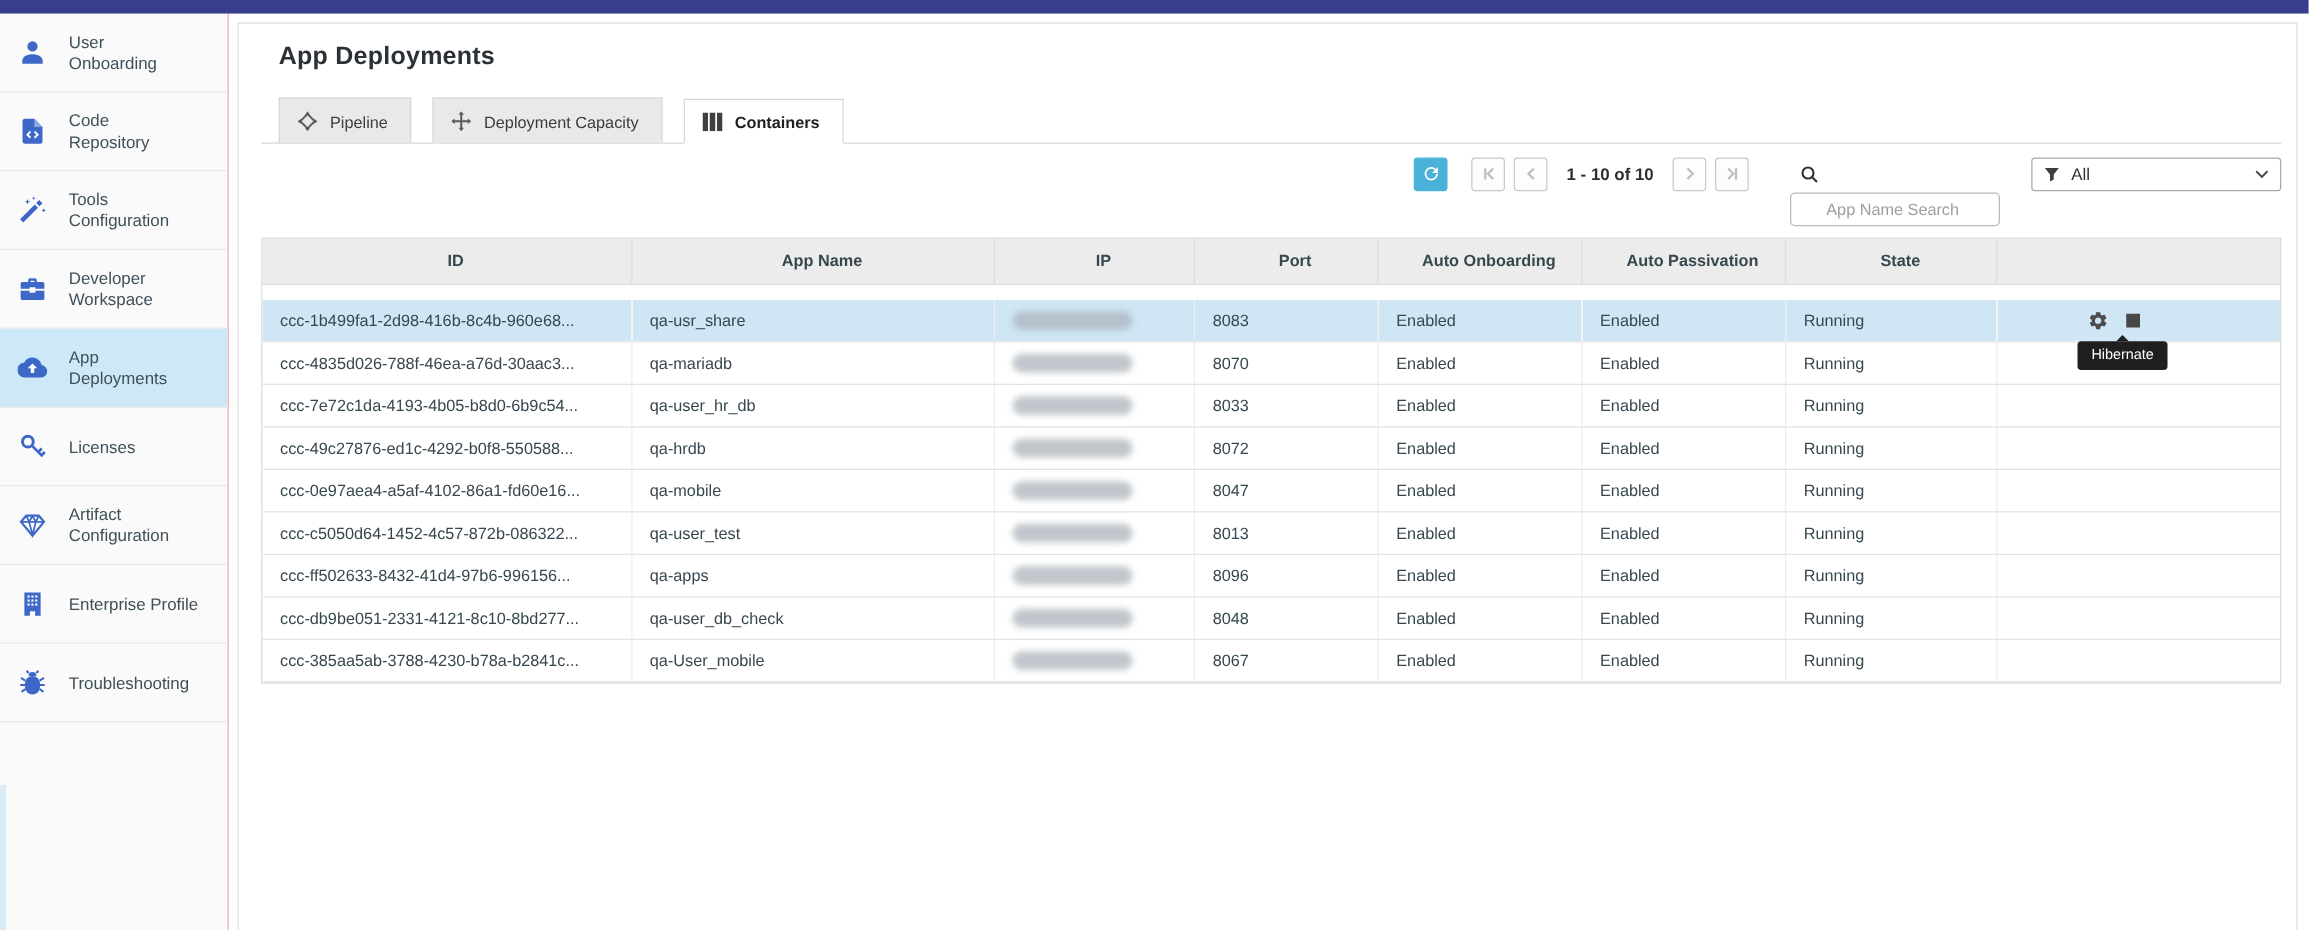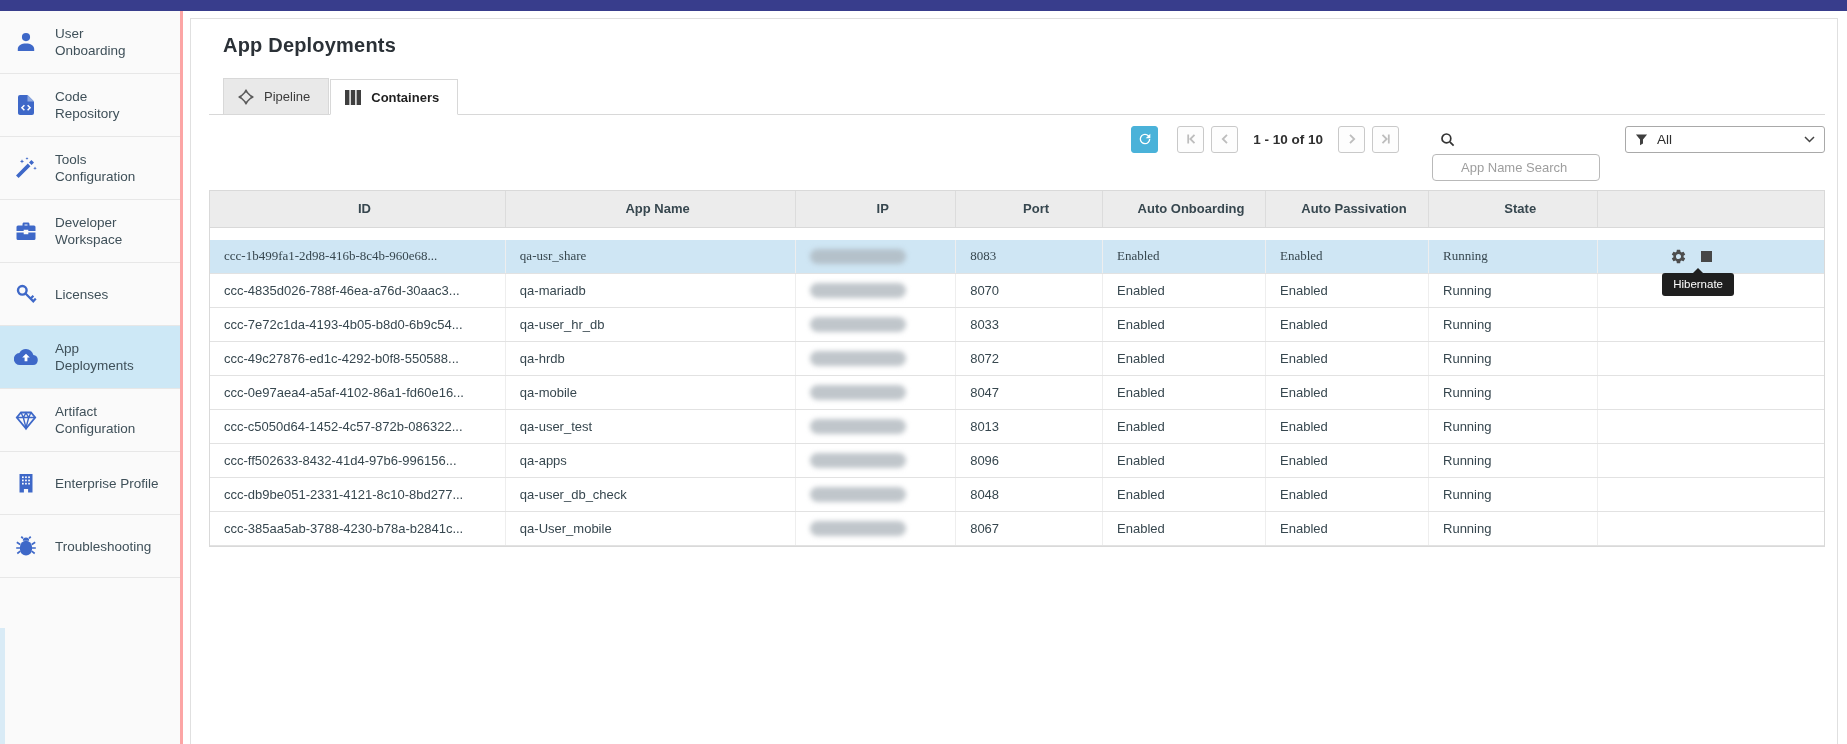--- a/index.html
+++ b/index.html
@@ -6,39 +6,39 @@
   html,body { width:1847px; height:744px; overflow:hidden; background:#fff;
     font-family:"Liberation Sans","DejaVu Sans",sans-serif; }
   .screen { position:relative; width:1847px; height:744px; background:#fff; }
 
   
   .topbar { position:absolute; top:0; left:0; width:100%; height:11px;
     background:var(--topbar,#383d8c); }
 
   
   .sidebar { position:absolute; top:11px; left:0; width:183px; height:733px;
-    background:var(--sidebar_bg,#fafafa); border-right:3px solid #fca5a5; }
+    background:var(--sidebar_bg,#fafafa); border-right:1px solid #fca5a5; }
   .side-item { display:flex; align-items:center; gap:16px; min-height:63px;
     padding:8px 6px 8px 13px; border-bottom:1px solid #e7e7e7; cursor:pointer; }
   .side-item.active { background:var(--active_item_bg,#cde8f6); }
   .side-ic { width:26px; height:26px; flex:0 0 26px; display:flex; align-items:center; justify-content:center; }
   .side-ic svg { width:24px; height:24px; }
   .side-label { font-size:13.5px; line-height:17px; color:#3f5059; white-space:pre-line; }
   .side-scroll { position:absolute; left:0; top:617px; width:5px; height:127px; background:#d9ebf6; }
 
   
   .main { position:absolute; top:11px; left:184px; width:1663px; height:733px; background:#fff; }
   .card { position:absolute; top:7px; left:6px; width:1648px; height:726px;
     background:#fff; border:1px solid #e0e0e0; border-bottom:none; padding:0 12px 0 18px; }
   .title { font-size:20px; font-weight:700; color:#2b3137; margin:15px 0 0 14px; letter-spacing:.2px; }
 
   
   .tabstrip { margin-top:21px; padding-left:14px; border-bottom:1px solid #d8d8d8; display:flex; align-items:flex-end; }
-  .tab { display:flex; align-items:flex-start; gap:10px; padding:10px 18px 9px 14px;
-    background:#e9e9e9; border:1px solid #d8d8d8; border-bottom:none; margin-right:1px;
+  .tab { display:flex; align-items:center; gap:10px; padding:10px 18px 9px 14px;
+    background:#e9e9e9; border:1px solid #d8d8d8; border-bottom:none; margin-right:17px;
     font-size:13px; color:#3c3c3c; cursor:pointer; font-family:inherit; }
   .tab .tab-ic { display:flex; align-items:center; }
   .tab.active { background:#fff; font-weight:700; color:#1f1f1f; margin-bottom:-1px; border-bottom:1px solid #fff; }
 
   
   .toolbar { margin-top:9px; display:flex; align-items:center; justify-content:flex-end; gap:7px; height:30px; }
   .btn { display:flex; align-items:center; justify-content:center; cursor:pointer;
     border:1px solid #c9c9c9; background:#fdfdfd; border-radius:3px; width:27px; height:27px; font-family:inherit; }
   .btn.refresh { background:var(--refresh_btn,#4ab2d9); border-color:var(--refresh_btn,#4ab2d9); margin-right:12px; }
   .range { font-size:13.5px; font-weight:700; color:#2f2f2f; margin:0 8px; white-space:nowrap; }
@@ -56,21 +56,21 @@
   table { width:100%; border-collapse:collapse; table-layout:fixed; }
   th { background:var(--header_bg,#ececec); height:36px; text-align:center; padding:0 0 0 14px;
     font-size:13px; font-weight:700; color:#37474f; border-right:1px solid #dcdcdc; border-bottom:1px solid #d9d9d9; }
   th:last-child { border-right:none; }
   .head-gap { height:12px; background:#fff; }
   .rows-rel { position:relative; }
   td { height:34px; padding:0 0 0 14px; font-size:13px; color:#37474f;
     border-bottom:1px solid #e2e2e2; border-right:1px solid #eeeeee;
     white-space:nowrap; overflow:hidden; }
   td:last-child { border-right:none; }
-  tr.highlighted td { background:var(--highlight_row,#cfe6f4);font-family:Liberation Serif, serif; }
+  tr.highlighted td { background:var(--highlight_row,#cfe6f4); }
   .ip-pill { width:96px; height:15px; border-radius:8px; background:#c0c6cb; filter:blur(2.5px); }
   tr.highlighted .ip-pill { background:#b4c1ca; }
   .actions { display:flex; align-items:center; gap:14px; margin-left:58px; }
   .stop-sq { width:11px; height:11px; background:#474747; cursor:pointer; }
   .gear { display:flex; cursor:pointer; }
 
   
   .tooltip { position:absolute; top:33px; right:90px; background:var(--tooltip_bg,#1f1f1f); color:#fff;
     font-size:11.5px; padding:5px 11px 6px; border-radius:3px; z-index:5; white-space:nowrap; }
   .tooltip::before { content:""; position:absolute; top:-5px; left:50%; margin-left:-5px;
@@ -117,38 +117,38 @@
         </div>
         <div class="side-item">
           <span class="side-ic">
             <svg viewBox="0 0 24 24">
               <path fill="#3e68c8" d="M10 3.5h4c.8 0 1.5.7 1.5 1.5v1.5H20A1.5 1.5 0 0121.5 8v4h-7.2v-1.2h-4.6V12H2.5V8A1.5 1.5 0 014 6.5h4.5V5c0-.8.7-1.5 1.5-1.5zm.5 3h3V5.5h-3zM2.5 13.5h7.2v1.7h4.6v-1.7h7.2v6A1.5 1.5 0 0120 21H4a1.5 1.5 0 01-1.5-1.5z"></path>
             </svg>
           </span>
           <span class="side-label">Developer
 Workspace</span>
         </div>
+        <div class="side-item active">
+          <span class="side-ic">
+            <svg viewBox="0 0 24 24">
+              <path fill="#3e68c8" d="M19.35 10.04A7.49 7.49 0 0012 4 7.48 7.48 0 005.35 8.04 5.99 5.99 0 006 20h13a5 5 0 00.35-9.96z"></path>
+              <path fill="#fff" d="M12 8.8l3.8 3.8h-2.4v3.7h-2.8v-3.7H8.2z"></path>
+            </svg>
+          </span>
+          <span class="side-label">App
+Deployments</span>
+        </div>
         <div class="side-item">
           <span class="side-ic">
             <svg viewBox="0 0 24 24">
               <circle cx="8.3" cy="8.3" r="4.3" fill="none" stroke="#3e68c8" stroke-width="2.4"></circle>
               <path d="M11.5 11.5l8.6 8.6M16.6 16.6l2.8-2.8M19.2 19.2l2.6-2.6" stroke="#3e68c8" stroke-width="2.2" fill="none"></path>
             </svg>
           </span>
           <span class="side-label">Licenses</span>
-        </div>
-        <div class="side-item active">
-          <span class="side-ic">
-            <svg viewBox="0 0 24 24">
-              <path fill="#3e68c8" d="M19.35 10.04A7.49 7.49 0 0012 4 7.48 7.48 0 005.35 8.04 5.99 5.99 0 006 20h13a5 5 0 00.35-9.96z"></path>
-              <path fill="#fff" d="M12 8.8l3.8 3.8h-2.4v3.7h-2.8v-3.7H8.2z"></path>
-            </svg>
-          </span>
-          <span class="side-label">App
-Deployments</span>
         </div>
         <div class="side-item">
           <span class="side-ic">
             <svg viewBox="0 0 24 24">
               <path d="M7 4.5h10l4.2 5L12 20.5 2.8 9.5z" fill="none" stroke="#3e68c8" stroke-width="1.8"></path>
               <path d="M2.8 9.5h18.4M9.3 9.5L12 19.8 14.7 9.5M7 4.5l2.3 5L12 4.8l2.7 4.7 2.3-5" fill="none" stroke="#3e68c8" stroke-width="1.4"></path>
             </svg>
           </span>
           <span class="side-label">Artifact
 Configuration</span>
@@ -192,20 +192,28 @@
 
       <div class="tabstrip">
         <button class="tab">
           <span class="tab-ic">
             <svg width="16" height="16" viewBox="0 0 16 16">
                 <path d="M8 2.2L13.8 8 8 13.8 2.2 8z" fill="none" stroke="#5b5b5b" stroke-width="1.5"></path>
                 <path d="M8 0l1.9 2.7H6.1z M8 16l-1.9-2.7h3.8z M0 8l2.7-1.9v3.8z M16 8l-2.7 1.9V6.1z" fill="#5b5b5b"></path>
               </svg>
           </span>
           <span>Pipeline</span>
+        </button>
+        <button class="tab">
+          <span class="tab-ic">
+            <svg width="16" height="16" viewBox="0 0 16 16">
+                <path d="M8 0l2.2 2.8H8.8v4.4h4.4V5.8L16 8l-2.8 2.2V8.8H8.8v4.4h1.4L8 16l-2.2-2.8h1.4V8.8H2.8v1.4L0 8l2.8-2.2v1.4h4.4V2.8H5.8z" fill="#5b5b5b"></path>
+              </svg>
+          </span>
+          <span>Deployment Capacity</span>
         </button>
         <button class="tab active">
           <span class="tab-ic">
             <svg width="16" height="15" viewBox="0 0 16 15">
                 <rect x="0" y="0" width="4.4" height="15" fill="#3f3f3f"></rect>
                 <rect x="5.8" y="0" width="4.4" height="15" fill="#3f3f3f"></rect>
                 <rect x="11.6" y="0" width="4.4" height="15" fill="#3f3f3f"></rect>
               </svg>
           </span>
           <span>Containers</span>

